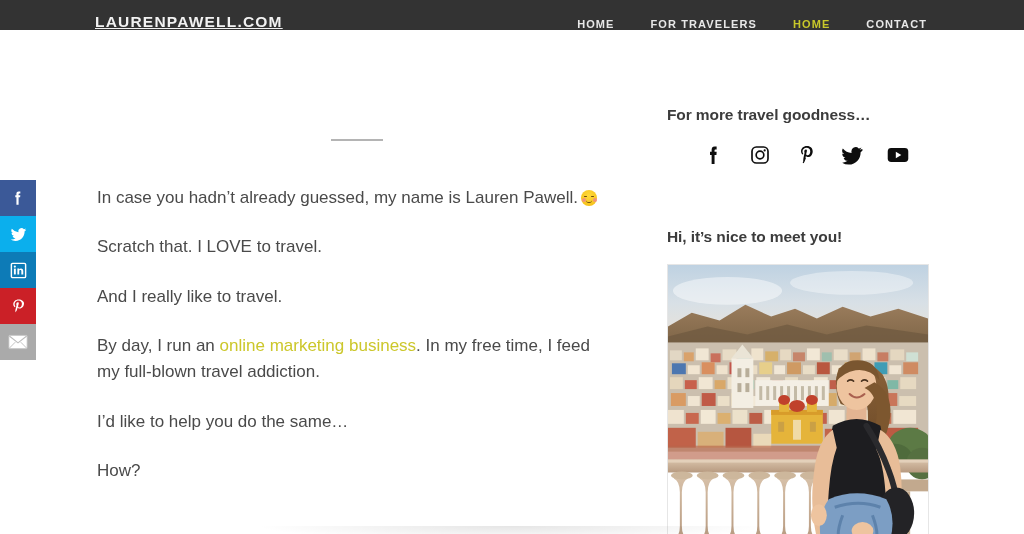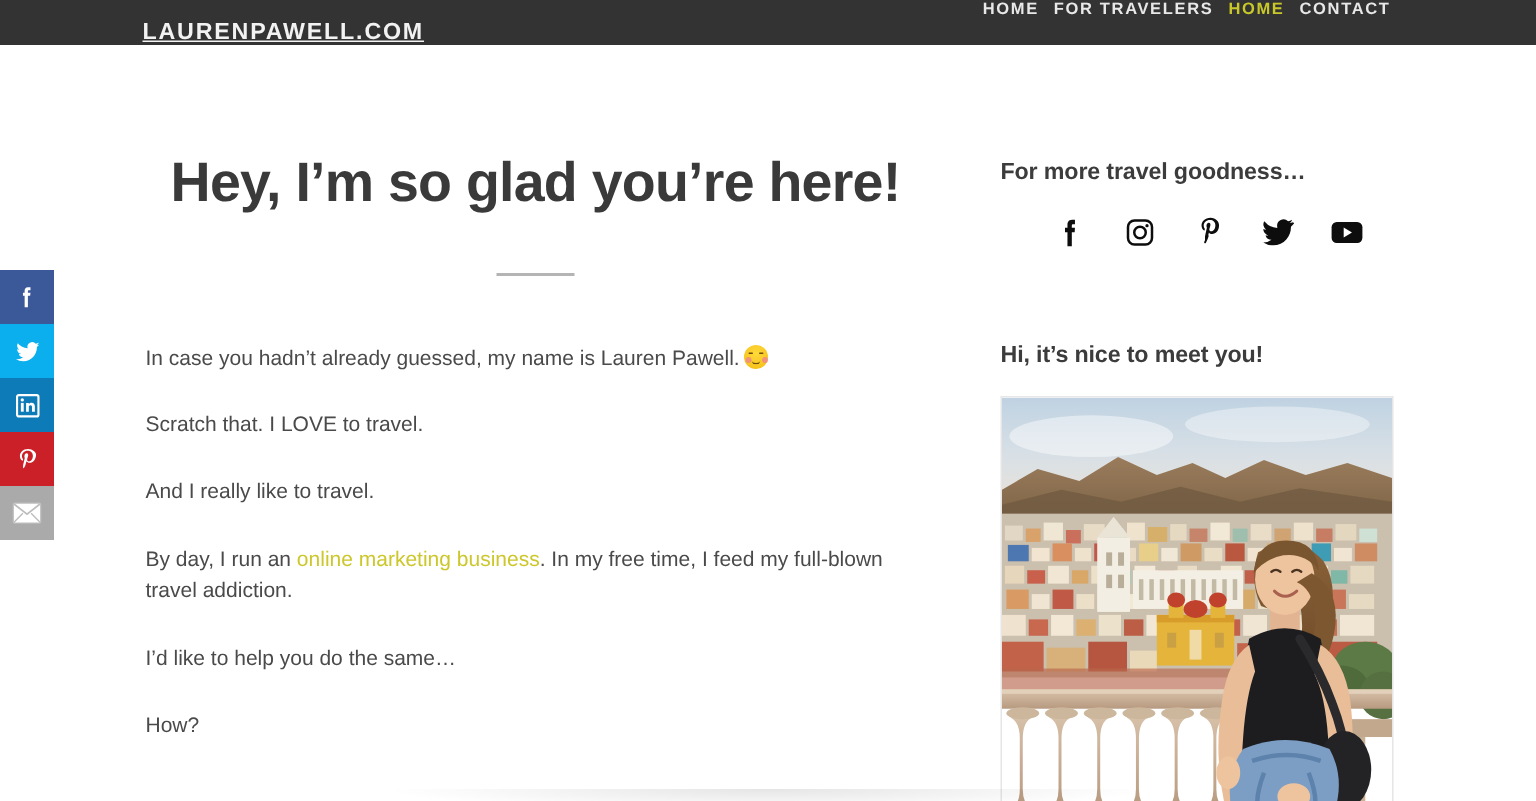--- a/index.html
+++ b/index.html
@@ -26,23 +26,23 @@
     left: 95px;
     top: 13px;
     color: #f2f2f2;
     font-size: 15.5px;
     font-weight: 700;
     letter-spacing: 1.2px;
   }
   .main-nav {
     position: absolute;
     right: 97px;
-    top: 0;
+    top: 18px;
     display: flex;
-    gap: 10px;
+    gap: 36px;
     align-items: center;
   }
   .nav-item {
     color: #e8e8e8;
     font-size: 11px;
     font-weight: 600;
     letter-spacing: 1.1px;
     text-decoration: none;
     white-space: nowrap;
   }
@@ -102,21 +102,21 @@
     width: 52px;
     height: 2px;
     background: #b4b4b4;
     margin: 38px auto 0 auto;
   }
   .body-copy {
     margin-top: 44px;
   }
   .body-copy p {
     margin: 0 0 23px 0;
-    font-size: 14px;
+    font-size: 17px;
     line-height: 1.55;
     color: #4a4a4a;
     font-weight: 400;
   }
   .body-copy a {
     color: #ccc72b;
     text-decoration: none;
   }
   .emoji-face {
     display: inline-block;
@@ -260,21 +260,20 @@
         <path d="M1.6 1.8 12 10 22.4 1.8" fill="none" stroke="#bdbdbd" stroke-width="1.4"></path>
         <path d="M1.6 16.4 8.7 9.2M22.4 16.4 15.3 9.2" fill="none" stroke="#bdbdbd" stroke-width="1.1"></path>
       </svg>
     </span>
   </div>
 </aside>
 
 <div class="page">
 
   <main class="content-col">
-    <h1 class="page-title">Hey, I’m so glad you’re here!</h1>
     <div class="title-divider"></div>
 
     <div class="body-copy">
 
       <p>
         <span>In case you hadn’t already guessed, my name is Lauren Pawell.</span><span class="emoji-face"><span class="emoji-eyes">
               <i></i>
               <i></i>
             </span><span class="emoji-mouth"></span></span>
       </p>

